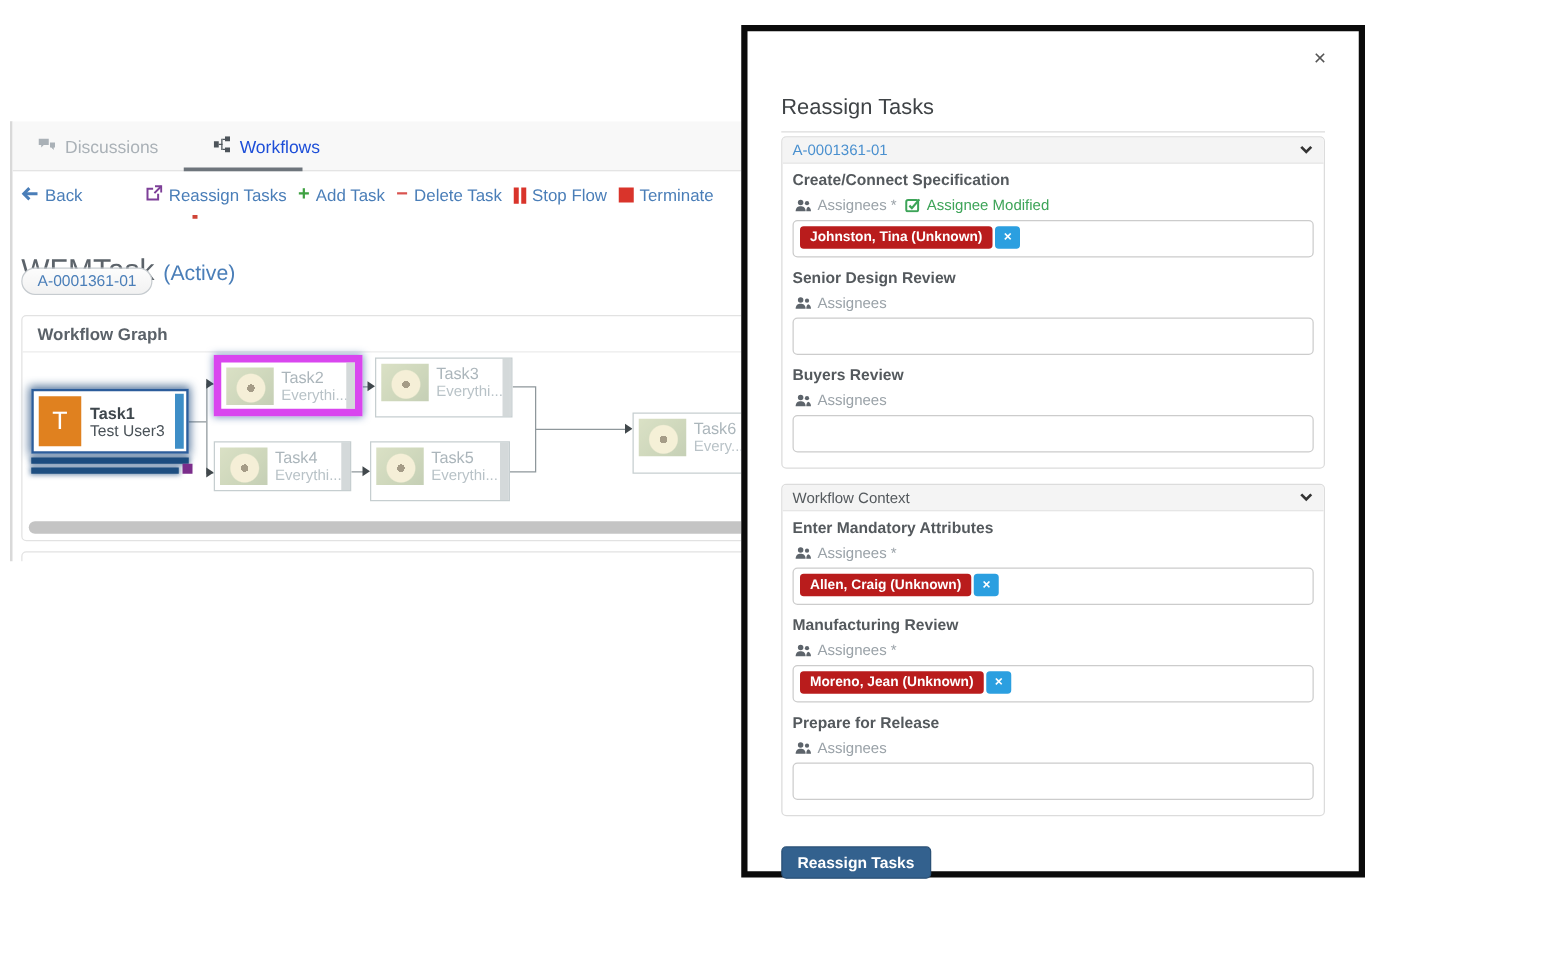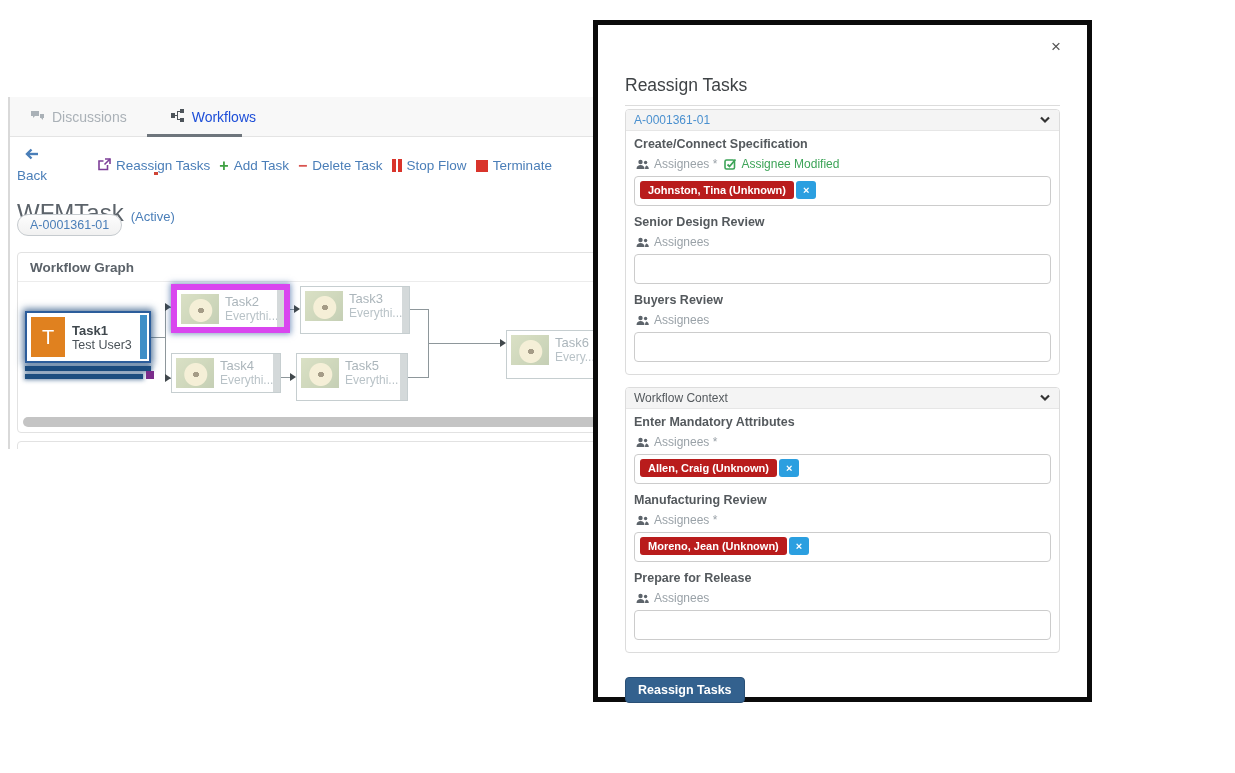--- a/index.html
+++ b/index.html
@@ -12,31 +12,31 @@
   .tabbar{position:absolute;left:0;top:0;right:0;height:40px;background:#f8f8f8;
           border-bottom:1px solid #e4e4e4;display:flex;}
   .tab{display:flex;align-items:center;gap:7px;font-size:14px;cursor:pointer;}
   .tab.inactive{color:#aab1b7;margin-left:20px;}
   .tab.active{color:#1d4ed8;margin-left:44px;}
   .tab-underline{position:absolute;left:137px;top:37px;width:95px;height:3px;background:#6e757c;}
 
   .toolbar{position:absolute;left:7px;top:51px;display:flex;align-items:center;
            font-size:13.5px;color:#4a7eb8;white-space:nowrap;}
   .tool{display:flex;align-items:center;gap:5px;cursor:pointer;margin-right:9px;}
-  .tool.back{margin-right:50px;flex-direction:column;}
+  .tool.back{margin-right:50px;}
   .plus-glyph{color:#3fa142;font-weight:bold;font-size:16px;line-height:12px;}
   .minus-glyph{color:#d9534f;font-weight:bold;font-size:16px;line-height:12px;}
   .pause-icon{display:inline-flex;gap:2px;}
   .pause-icon i{display:block;width:4px;height:13px;background:#d9342b;}
   .stop-icon{display:inline-block;width:12px;height:12px;background:#d9342b;}
   .artifact{position:absolute;left:144px;top:75px;width:4px;height:3px;background:#cf4436;}
 
   .title-row{position:absolute;left:7px;top:72px;display:flex;align-items:baseline;gap:7px;}
   .page-title{font-size:24px;color:#5c636a;}
-  .page-status{font-size:13px;color:#4a7eb8;margin-top:40px;}
+  .page-status{font-size:17px;color:#4a7eb8;margin-top:40px;}
 
   .badge{position:absolute;left:7px;top:117px;padding:3px 12px;border:1px solid #c6cbcf;
          border-radius:12px;background:linear-gradient(#fdfdfd,#f1f1f1);
          color:#4a7eb8;font-size:12.5px;cursor:pointer;}
 
   .graph-panel{position:absolute;left:7px;top:155px;width:610px;height:181px;
                border:1px solid #e2e2e2;border-radius:4px;background:#fff;}
   .graph-panel-header{height:29px;line-height:29px;padding:0 12px;font-weight:bold;
                       font-size:13.5px;color:#5b6269;border-bottom:1px solid #ececec;}
   .next-panel{position:absolute;left:7px;top:344px;width:610px;height:20px;

